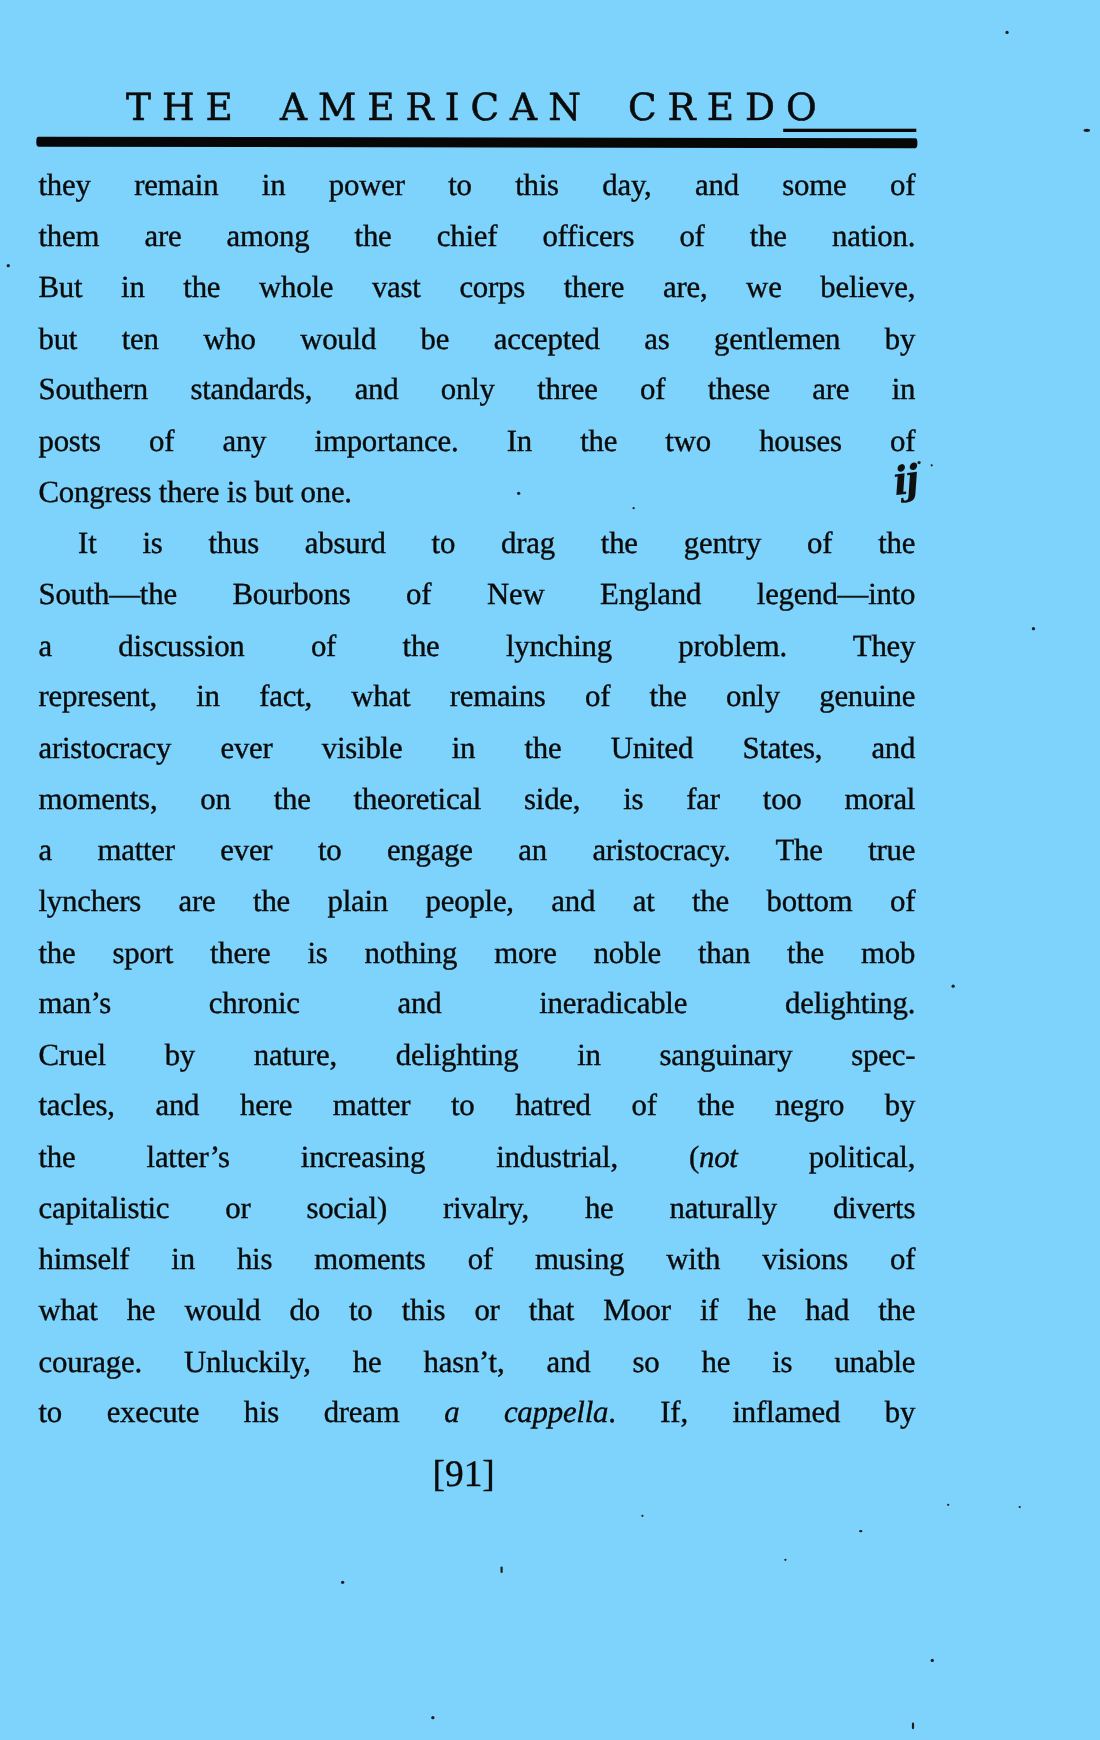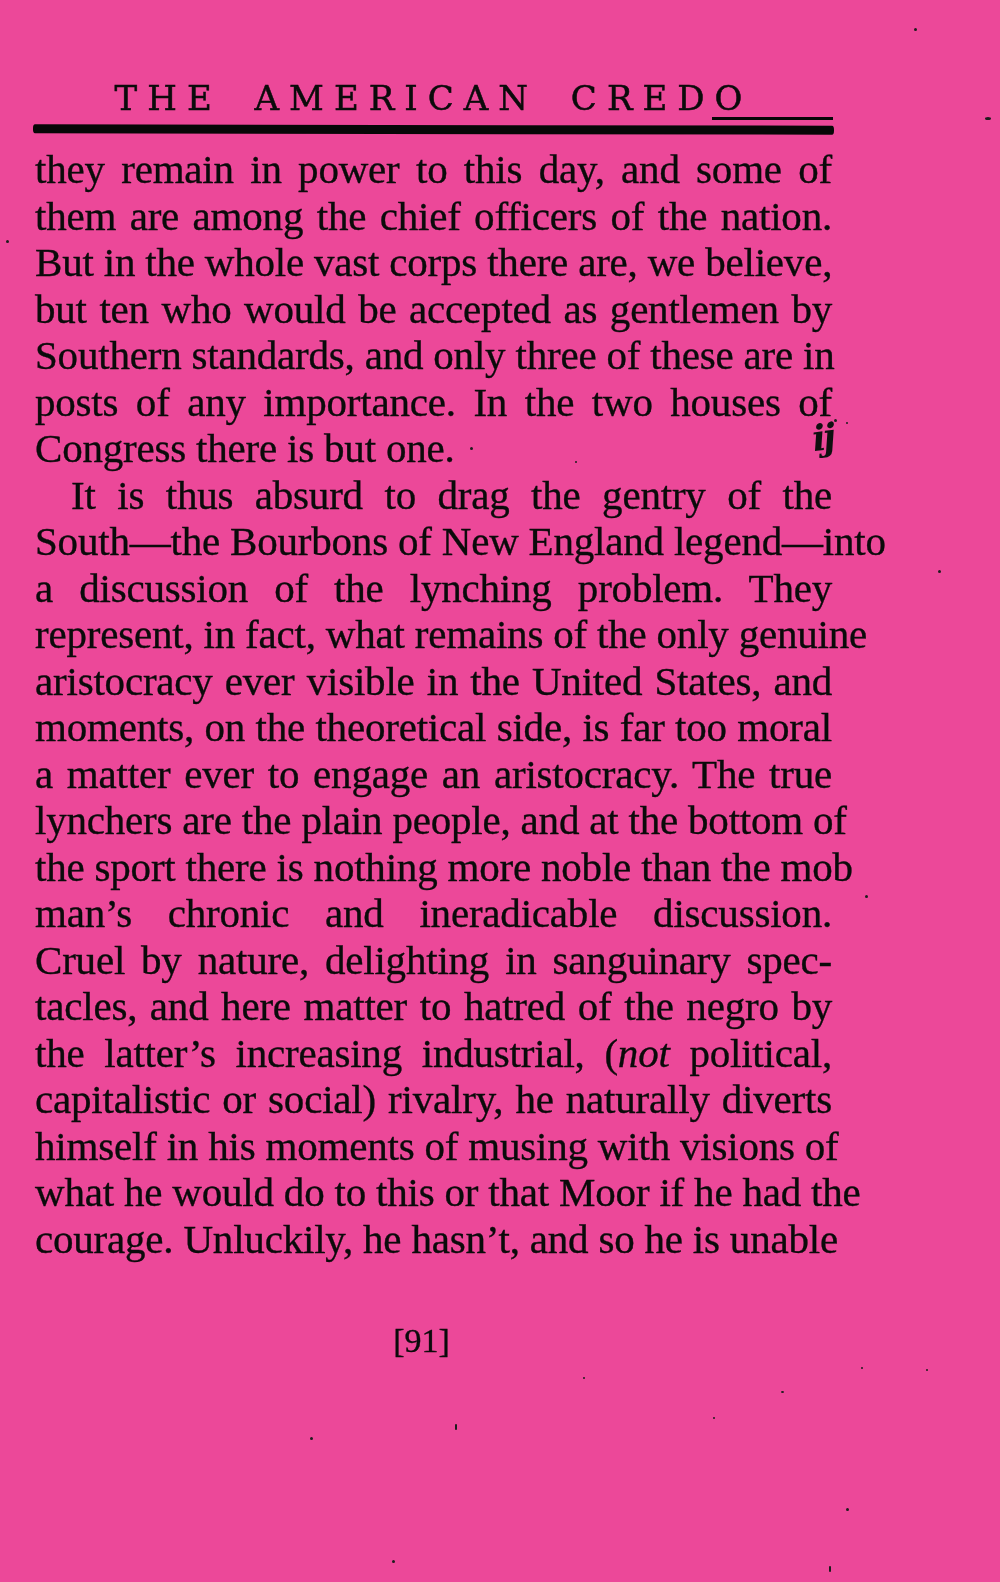--- a/index.html
+++ b/index.html
@@ -1,20 +1,20 @@
 <!DOCTYPE html>
 <html><head>
 <meta charset="utf-8">
 <style>
   html, body { margin: 0; padding: 0; }
   .page {
     position: relative;
     width: 1000px;
     height: 1582px;
-    background: #ec4899;
+    background: #7dd3fc;
     overflow: hidden;
     font-family: "Liberation Serif", serif;
     color: #0b0b0b;
   }
   .title {
     position: absolute;
     top: 78px;
     left: 35px;
     width: 797px;
     height: 40px;
@@ -48,21 +48,21 @@
   .text-block {
     position: absolute;
     top: 146px;
     left: 35px;
     width: 797px;
     -webkit-text-stroke: 0.35px #0b0b0b;
   }
   .line {
     height: 46.5px;
     line-height: 46.5px;
-    font-size: 41px;
+    font-size: 28px;
     letter-spacing: -0.2px;
     text-align: justify;
     text-align-last: justify;
     overflow: visible;
     white-space: nowrap;
   }
   .line.align-left {
     text-align: right;
     text-align-last: left;
   }
@@ -117,28 +117,29 @@
         <div class="line align-left"><span>Congress there is but one.</span></div>
         <div class="line indent"><span>It is thus absurd to drag the gentry of the</span></div>
         <div class="line"><span>South—the Bourbons of New England legend—into</span></div>
         <div class="line"><span>a discussion of the lynching problem.  They</span></div>
         <div class="line"><span>represent, in fact, what remains of the only genuine</span></div>
         <div class="line"><span>aristocracy ever visible in the United States, and</span></div>
         <div class="line"><span>moments, on the theoretical side, is far too moral</span></div>
         <div class="line"><span>a matter ever to engage an aristocracy.  The true</span></div>
         <div class="line"><span>lynchers are the plain people, and at the bottom of</span></div>
         <div class="line"><span>the sport there is nothing more noble than the mob</span></div>
-        <div class="line"><span>man’s chronic and ineradicable discussion.</span></div>
+        <div class="line"><span>man’s chronic and ineradicable delighting.</span></div>
         <div class="line"><span>Cruel by nature, delighting in sanguinary spec-</span></div>
         <div class="line"><span>tacles, and here matter to hatred of the negro by</span></div>
         <div class="line"><span>the latter’s increasing industrial, (</span><em>not</em><span> political,</span></div>
         <div class="line"><span>capitalistic or social) rivalry, he naturally diverts</span></div>
         <div class="line"><span>himself in his moments of musing with visions of</span></div>
         <div class="line"><span>what he would do to this or that Moor if he had the</span></div>
         <div class="line"><span>courage.   Unluckily, he hasn’t, and so he is unable</span></div>
+        <div class="line"><span>to execute his dream </span><em>a cappella</em><span>.  If, inflamed by</span></div>
       </div>
   </main>
 
   <div class="page-number">[91]</div>
 
   <span class="ink-blot">ij</span>
 
   <i class="speck" style="left:914px;top:28px;width:3px;height:3px"></i>
   <i class="speck" style="left:985px;top:117px;width:6px;height:3px"></i>
   <i class="speck" style="left:6px;top:240px;width:3px;height:3px"></i>

